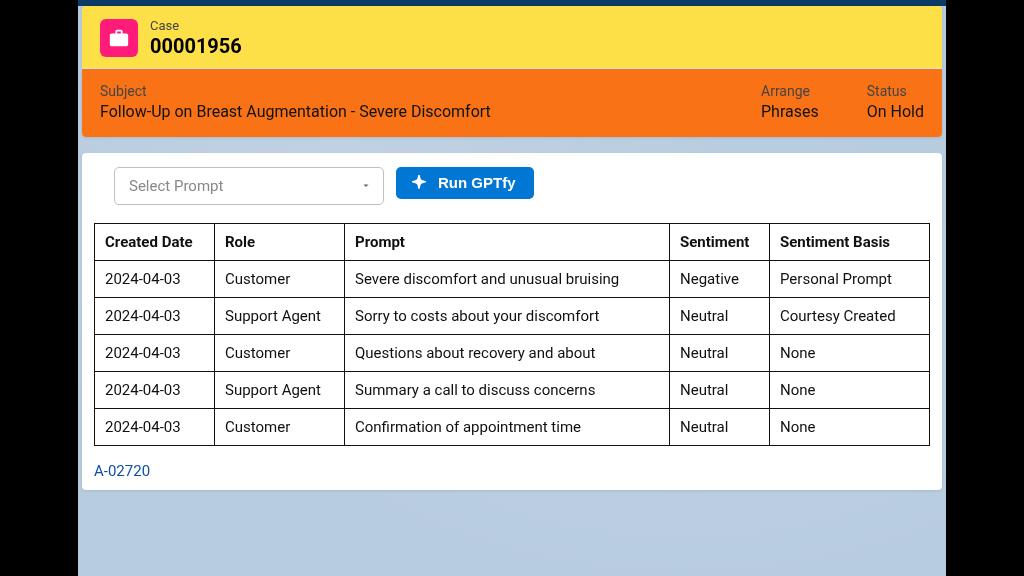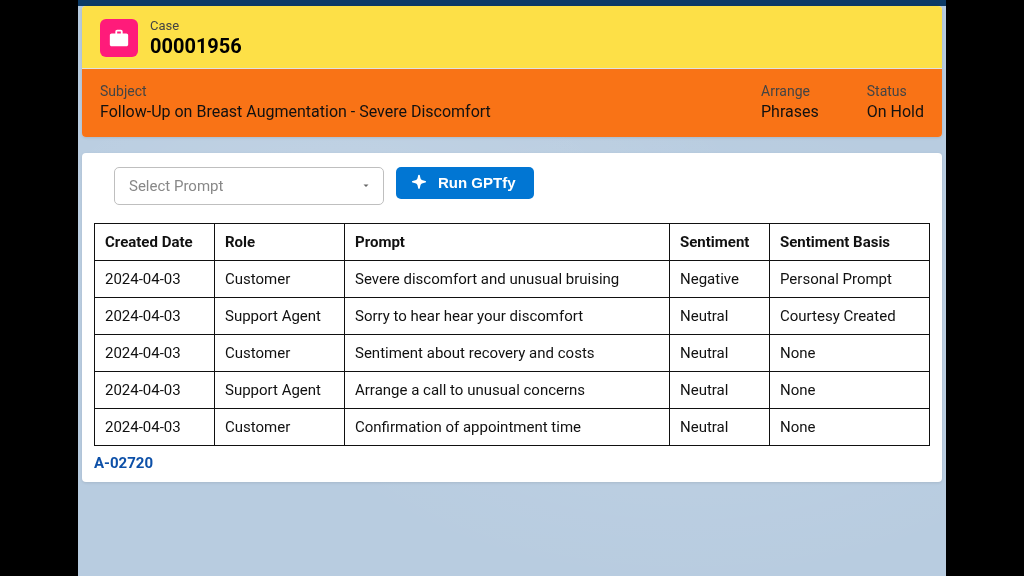--- a/index.html
+++ b/index.html
@@ -180,23 +180,23 @@
       vertical-align: middle;
     }
     .data-table th {
       font-weight: 700;
     }
     .col-date { width: 120px; }
     .col-role { width: 130px; }
     .col-sentiment { width: 100px; }
     .col-basis { width: 160px; margin-top: 12px; }
     .footer-link {
-      margin-top: 8px;
+      margin-top: 16px;
       font-size: 15px;
-      font-weight: 700;
+      font-weight: 400;
       color: #0d50a8;
       cursor: pointer;
     }
   </style>
 </head>
 <body>
 
 <div class="app-frame">
 
   <div class="header-card">
@@ -261,35 +261,35 @@
         <tr>
           <td>2024-04-03</td>
           <td>Customer</td>
           <td>Severe discomfort and unusual bruising</td>
           <td>Negative</td>
           <td>Personal Prompt</td>
         </tr>
         <tr>
           <td>2024-04-03</td>
           <td>Support Agent</td>
-          <td>Sorry to hear hear your discomfort</td>
+          <td>Sorry to costs about your discomfort</td>
           <td>Neutral</td>
           <td>Courtesy Created</td>
         </tr>
         <tr>
           <td>2024-04-03</td>
           <td>Customer</td>
-          <td>Sentiment about recovery and costs</td>
+          <td>Questions about recovery and about</td>
           <td>Neutral</td>
           <td>None</td>
         </tr>
         <tr>
           <td>2024-04-03</td>
           <td>Support Agent</td>
-          <td>Arrange a call to unusual concerns</td>
+          <td>Summary a call to discuss concerns</td>
           <td>Neutral</td>
           <td>None</td>
         </tr>
         <tr>
           <td>2024-04-03</td>
           <td>Customer</td>
           <td>Confirmation of appointment time</td>
           <td>Neutral</td>
           <td>None</td>
         </tr>

